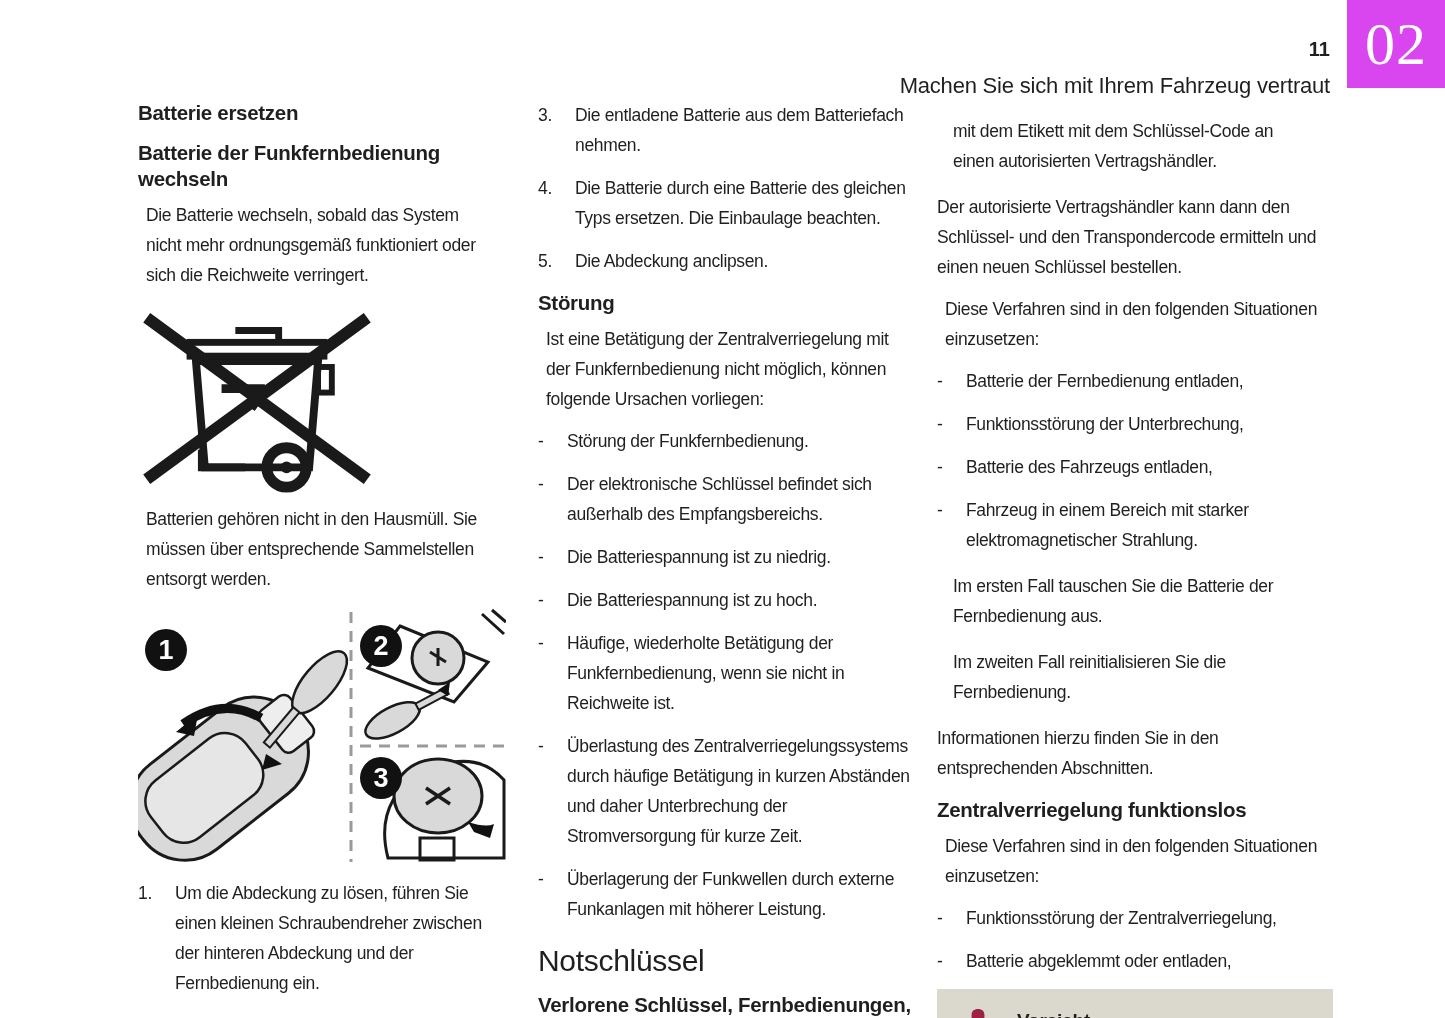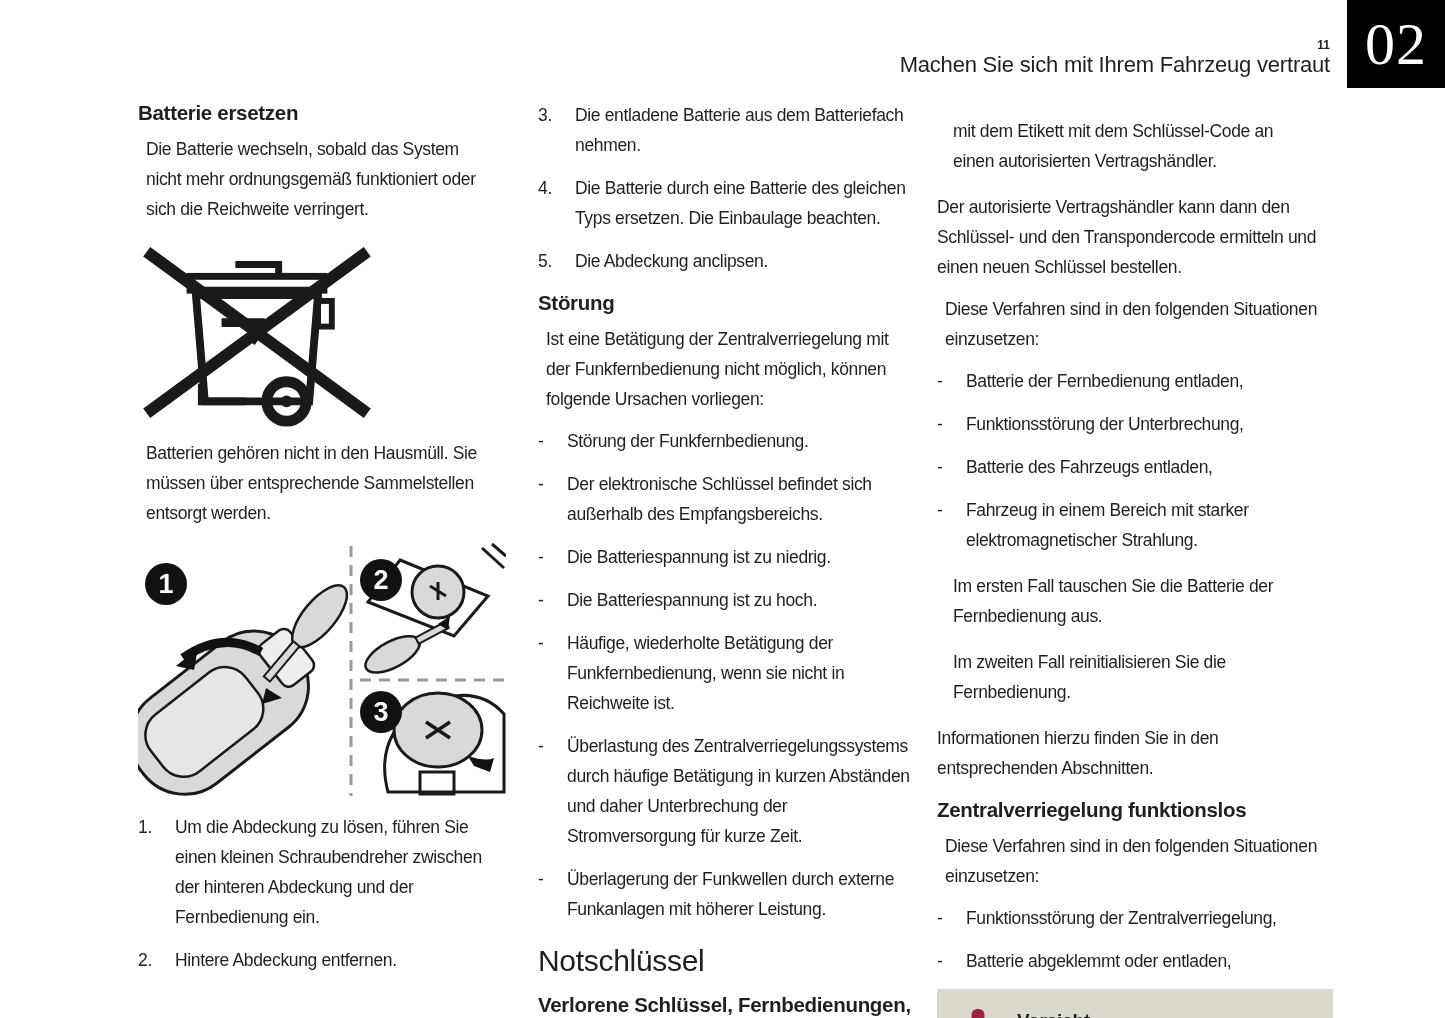--- a/index.html
+++ b/index.html
@@ -11,21 +11,21 @@
   .chapter-box{
     position:absolute;top:0;right:0;width:98px;height:88px;background:#8a8272;
     display:flex;align-items:center;justify-content:center;
   }
   .chapter-box span{
     font-family:"Liberation Serif",serif;font-size:60px;color:#ffffff;line-height:1;
     letter-spacing:1px;
   }
   
   .page-header{position:absolute;top:38px;right:115px;text-align:right;}
-  .page-number{font-size:12px;font-weight:bold;margin-bottom:0;}
+  .page-number{font-size:20px;font-weight:bold;margin-bottom:12px;}
   .running-title{font-size:22px;letter-spacing:-0.2px;}
   
   .col{position:absolute;top:100px;}
   .col1{left:138px;width:368px;}
   .col2{left:538px;width:378px;}
   .col3{left:937px;width:396px;}
   p{margin:0 8px 12px;font-size:17.5px;line-height:30px;letter-spacing:-0.35px;}
   p.tight{margin:16px;}
   p.tight-last{margin:0 0 12px;}
   h3{margin:14px 0 8px;font-size:20.5px;line-height:26px;letter-spacing:-0.3px;font-weight:bold;}
@@ -45,31 +45,32 @@
   .warn-icon{float:left;width:30px;height:62px;margin:2px 24px 2px 12px;}
   .warn-title{font-size:19px;font-weight:bold;line-height:28px;margin:2px 0 4px;letter-spacing:-0.2px;}
   .warning-box p{margin:0;}
   svg .ink{stroke:#1a1a1a;fill:none;}
 </style>
 </head>
 <body>
 
 <div class="page" style="color: rgb(31, 31, 30);">
 
-  <div class="chapter-box" style="background: #000000;">
+  <div class="chapter-box" style="background: #d946ef;">
     <span>02</span>
   </div>
 
   <div class="page-header">
     <div class="page-number">11</div>
     <div class="running-title">Machen Sie sich mit Ihrem Fahrzeug vertraut</div>
   </div>
 
   <div class="col col1">
     <h3 class="first">Batterie ersetzen</h3>
+    <h3>Batterie der Funkfernbedienung wechseln</h3>
     <p>Die Batterie wechseln, sobald das System nicht mehr ordnungsgemäß funktioniert oder sich die Reichweite verringert.</p>
 
     <svg class="fig" width="238" height="192" viewBox="0 0 240 195">
       <path class="ink" d="M98,29 h44 v12" stroke-width="7"></path>
       <rect class="ink" x="52" y="41" width="136" height="14" stroke-width="7"></rect>
       <path class="ink" d="M58,60 L182,60 L173,168 L67,168 Z" stroke-width="8"></path>
       <rect class="ink" x="182" y="66" width="14" height="26" stroke-width="6"></rect>
       <path class="ink" d="M84,88 H128 M128,88 L114,108" stroke-width="9"></path>
       <path class="ink" d="M64,150 v18 H108" stroke-width="8"></path>
       <circle class="ink" cx="150" cy="168" r="20" stroke-width="11"></circle>

